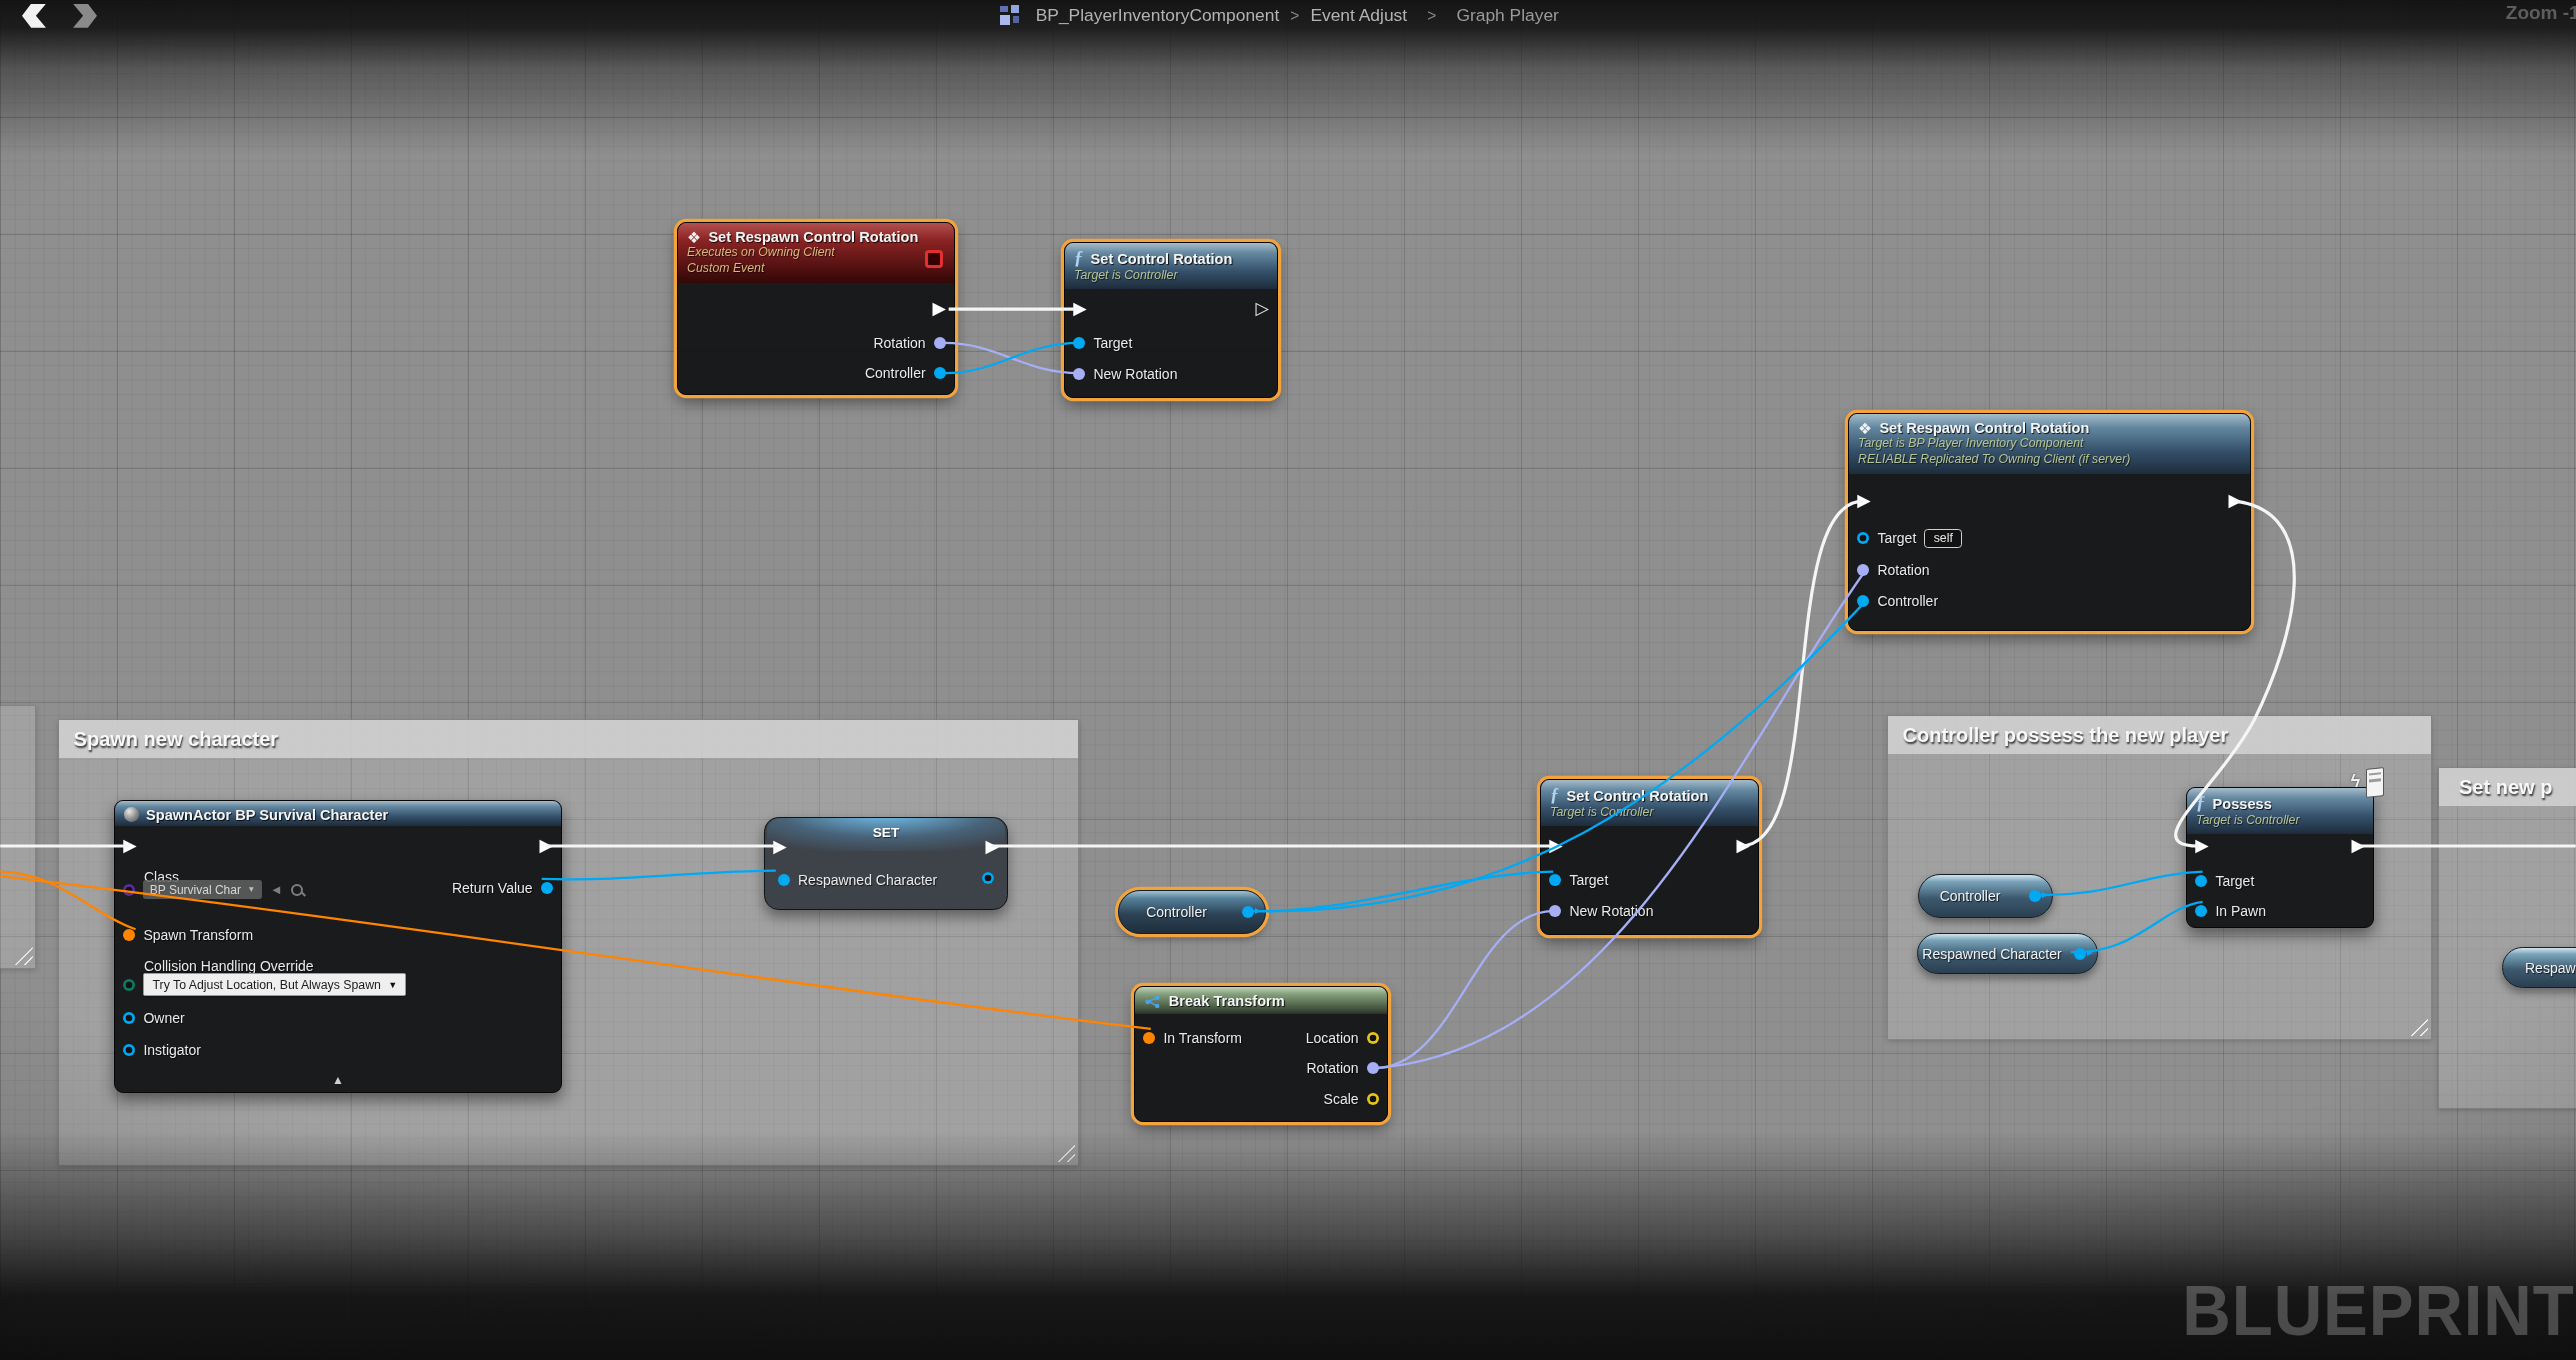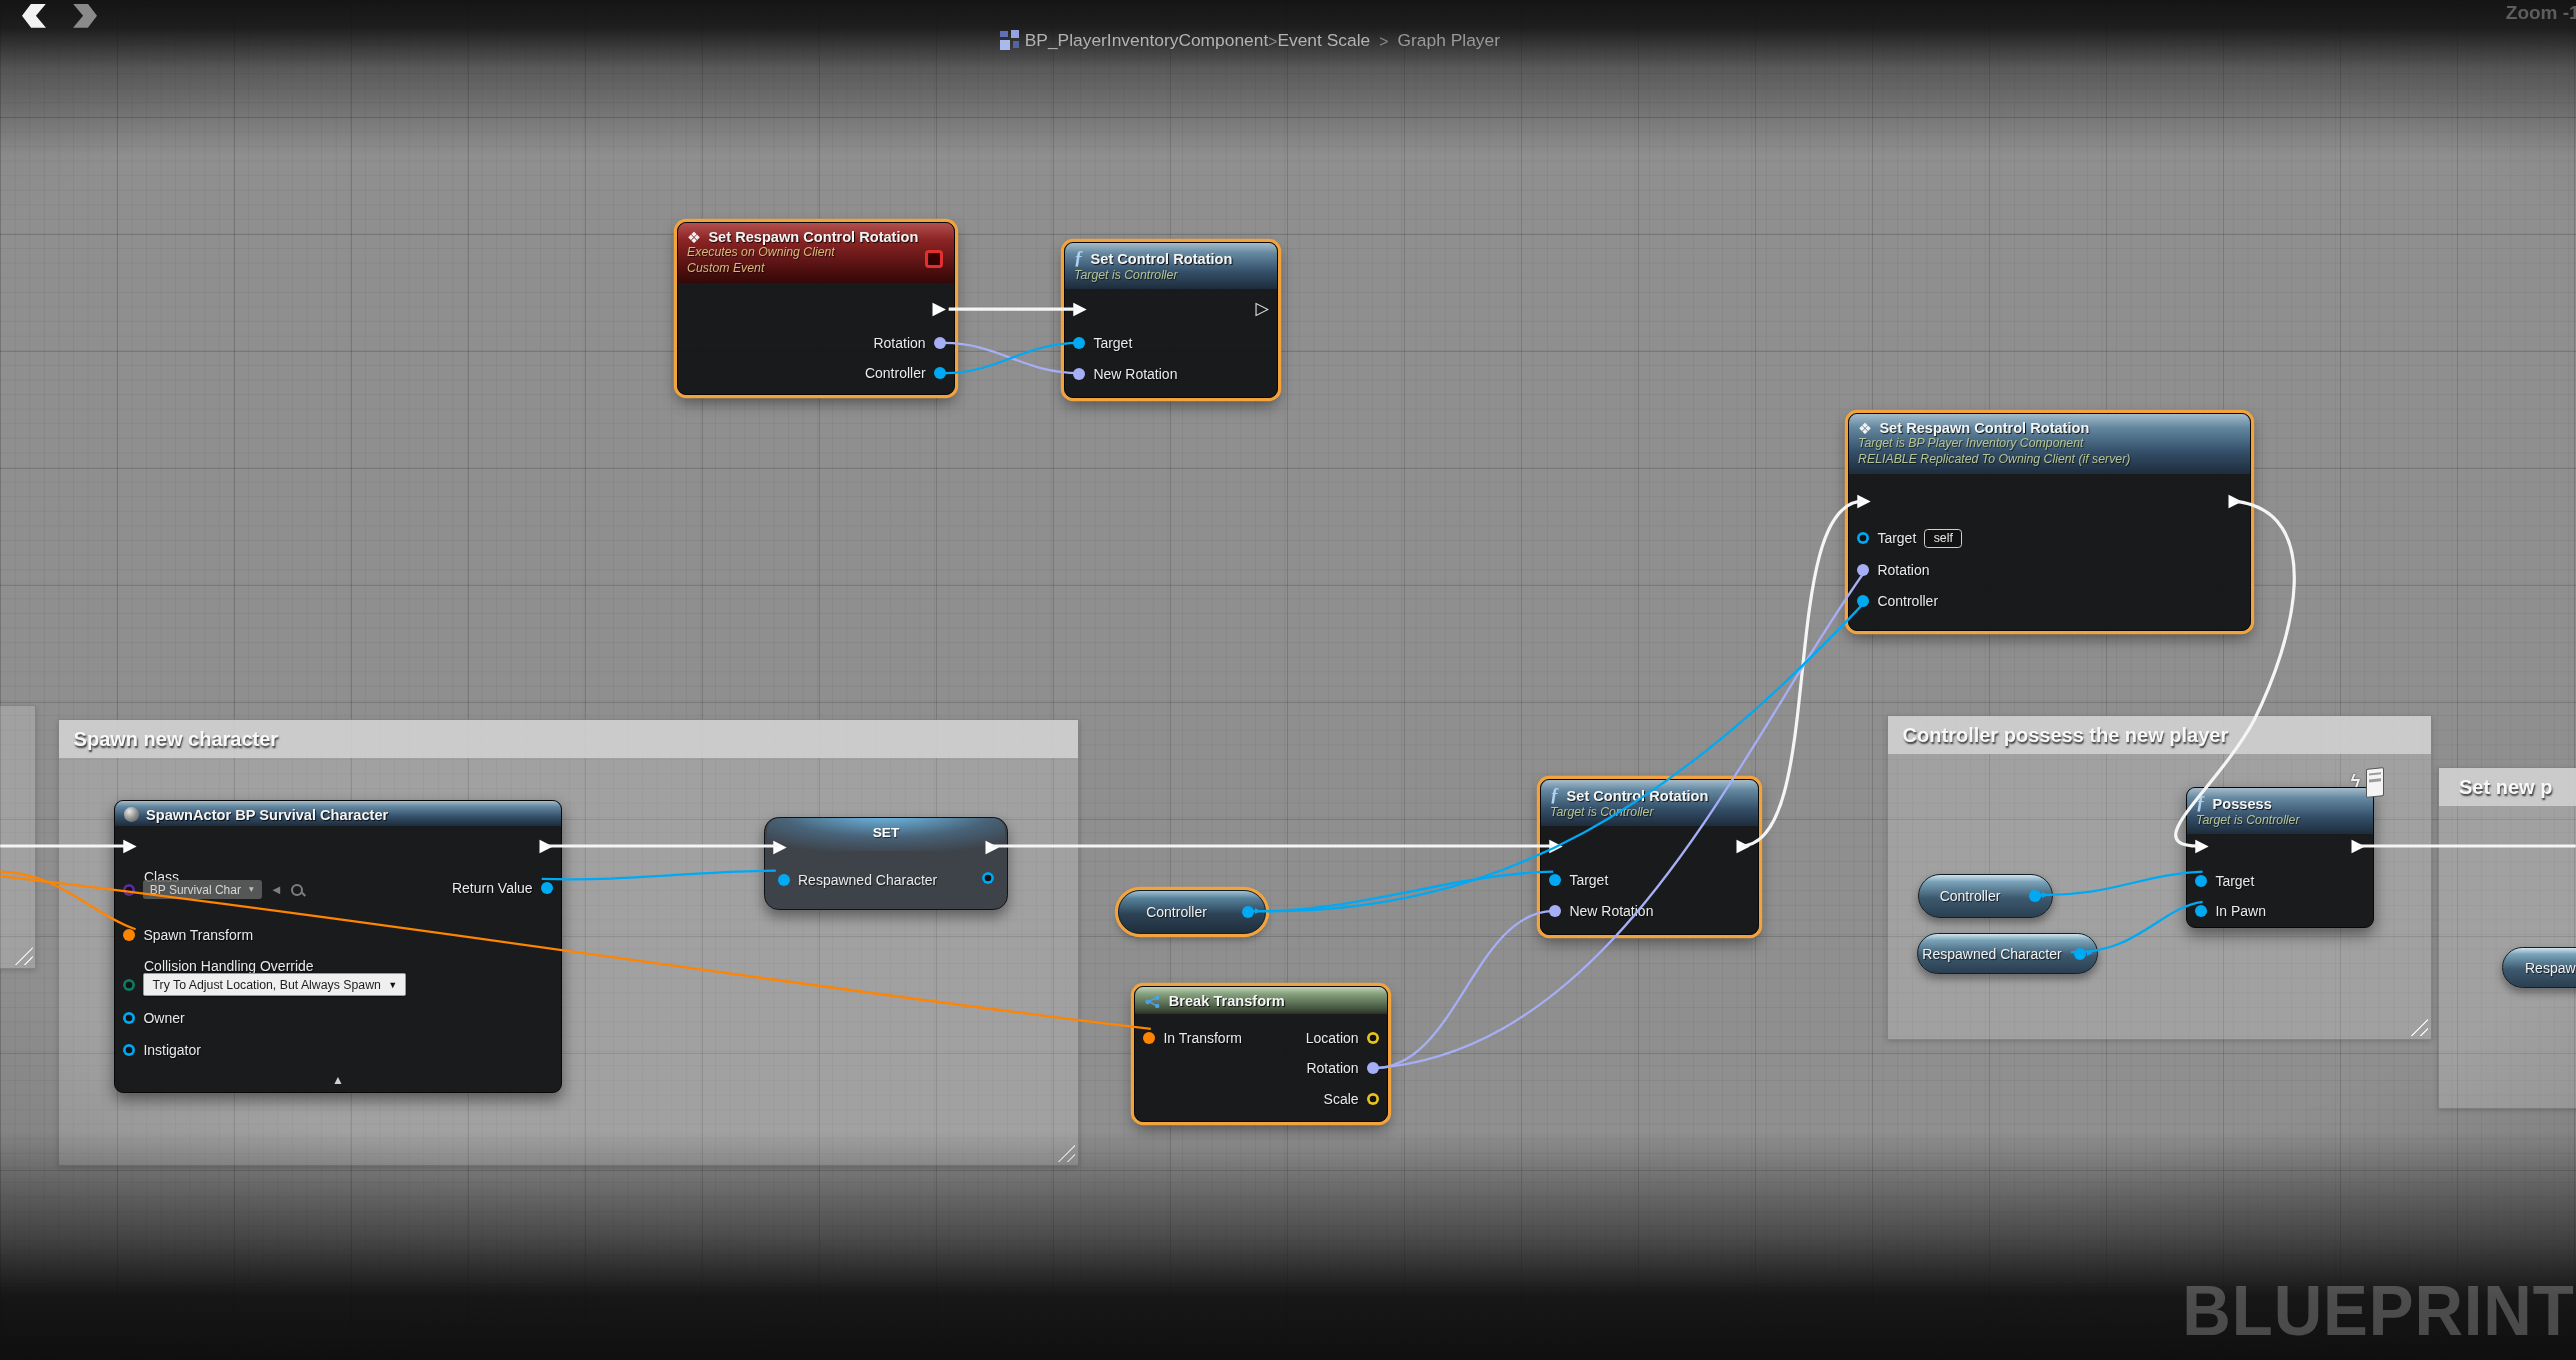--- a/index.html
+++ b/index.html
@@ -20,22 +20,22 @@
     background:
       linear-gradient(180deg, rgba(16,16,16,0.96) 0px, rgba(18,18,18,0.9) 27.4px, rgba(25,25,25,0.45) 69px, rgba(0,0,0,0) 156px),
       linear-gradient(0deg, rgba(12,12,12,0.97) 0px, rgba(14,14,14,0.92) 64px, rgba(20,20,20,0.55) 123px, rgba(0,0,0,0) 229px),
       radial-gradient(ellipse 115% 95% at 50% 44%, rgba(0,0,0,0) 52%, rgba(10,10,10,0.38) 88%, rgba(8,8,8,0.62) 100%);}
 
   
   .topbar{position:absolute;top:0;left:0;right:0;height:31px;z-index:9;}
   .nav-arrow{position:absolute;top:3.7px;width:24px;height:24px;display:inline-block;}
   .nav-back{left:22px;background:#f2f2f2;clip-path:polygon(100% 0,38% 0,0 50%,38% 100%,100% 100%,58% 50%);}
   .nav-fwd{left:73px;background:#8a8a8a;clip-path:polygon(0 0,62% 0,100% 50%,62% 100%,0 100%,42% 50%);}
-  .breadcrumb{position:absolute;left:1000px;top:0;height:31px;display:flex;align-items:flex-end;
-    color:#b3b3b3;font-size:17.4px;margin-top:20px;}
+  .breadcrumb{position:absolute;left:1000px;top:0;height:31px;display:flex;align-items:center;gap:11px;
+    color:#b3b3b3;font-size:17.4px;}
   .bc-sep{color:#8a8a8a;font-size:15.6px;}
   .bc-sep.wide{margin:0 9.1px;}
   .bc-item-last{color:#9a9a9a;}
   .bp-icon{position:relative;width:21px;height:21px;display:inline-block;margin-right:3.7px;}
   .bp-icon i{position:absolute;display:block;}
   .bp-icon .s1{left:0;top:0.9px;width:8.2px;height:6.4px;background:#5f6fb8;}
   .bp-icon .s2{left:11px;top:0;width:8.2px;height:8.2px;background:#92a3e0;}
   .bp-icon .s3{left:0;top:10px;width:10px;height:10px;background:#aab9ec;}
   .bp-icon .s4{left:12.8px;top:11px;width:6.4px;height:7.3px;background:#55639f;}
   .zoom-indicator{position:absolute;right:-3.7px;top:1.8px;font-size:19px;font-weight:bold;color:#5d5d5d;}
@@ -442,21 +442,21 @@
     <span class="nav-arrow nav-fwd"></span>
     <div class="breadcrumb">
       <span class="bp-icon">
           <i class="s1"></i>
           <i class="s2"></i>
           <i class="s3"></i>
           <i class="s4"></i>
         </span>
       <span>BP_PlayerInventoryComponent</span>
       <span class="bc-sep">&gt;</span>
-      <span>Event Scale</span>
+      <span>Event Adjust</span>
       <span class="bc-sep wide">&gt;</span>
       <span class="bc-item-last">Graph Player</span>
     </div>
     <span class="zoom-indicator">Zoom -1</span>
   </div>
 
 </div>
 
 
 </body></html>

